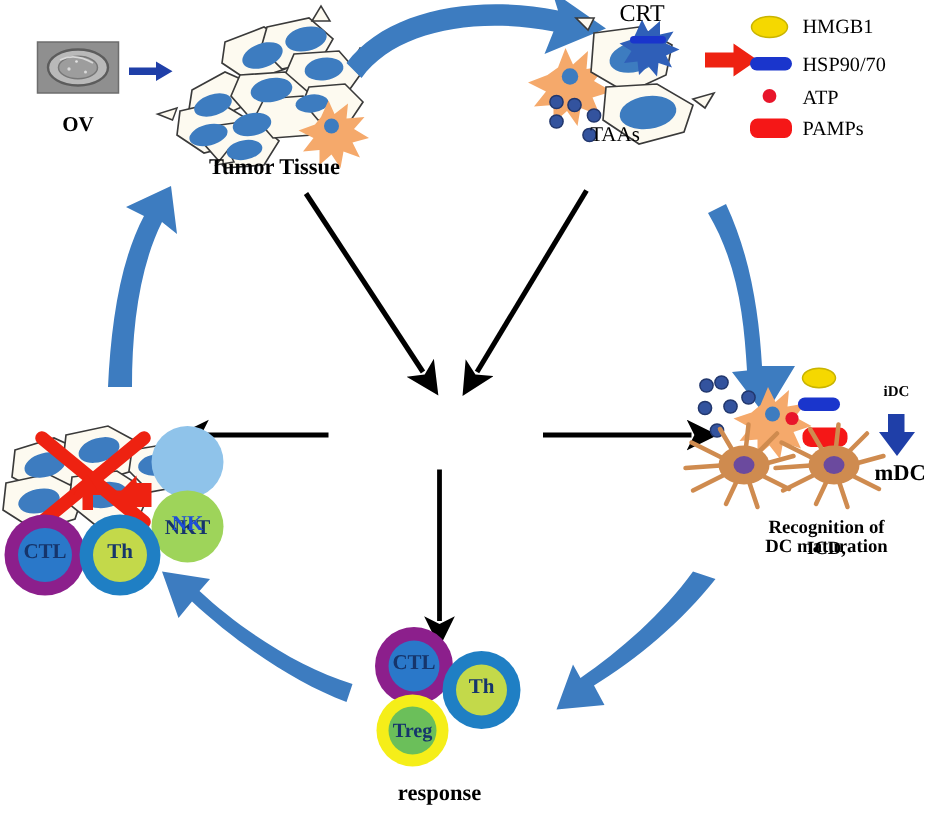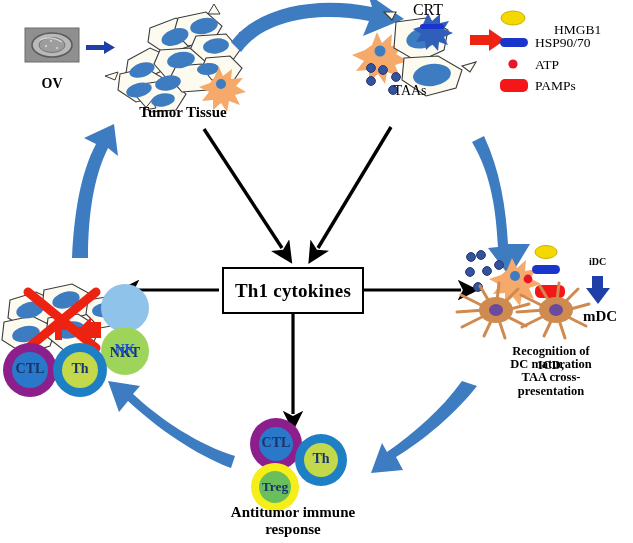--- a/index.html
+++ b/index.html
@@ -270,36 +270,33 @@
 
   <div class="lbl c" style="left:52px;top:76px;font-size:14px;">OV</div>
 
   <div class="lbl c" style="left:183px;top:104px;font-size:15px;">Tumor Tissue</div>
 
   <div class="lbl c" style="left:428px;top:1px;font-size:16px;font-weight:normal;">CRT</div>
 
   <div class="lbl c" style="left:410px;top:83px;font-size:14px;font-weight:normal;">TAAs</div>
 
 
-  <div class="legend-text" style="left:535px;top:22px;margin-left:19px;">HMGB1</div>
+  <div class="legend-text" style="left:535px;top:10px;">HMGB1</div>
   <div class="legend-text" style="left:535px;top:35px;">HSP90/70</div>
   <div class="legend-text" style="left:535px;top:57px;">ATP</div>
   <div class="legend-text" style="left:535px;top:78px;">PAMPs</div>
 
-  <div class="cyto-box" style="left:222px;top:267px;width:138px;height:43px;">Th1 cytokines</div>
 
 
   <div class="lbl" style="left:589px;top:256px;font-size:10px;">iDC</div>
   <div class="lbl" style="left:583px;top:308px;font-size:15px;">mDC</div>
 
   <div class="lbl c" style="left:551px;top:344px;font-size:12.5px;font-family:Liberation Serif, serif;">Recognition of ICD,</div>
   <div class="lbl c" style="left:551px;top:357px;font-size:12.5px;">DC maturation</div>
-  <div class="lbl c" style="left:551px;top:370px;font-size:12.5px;">TAA cross-presentation</div>
-
-  <div class="lbl c" style="left:293px;top:504px;font-size:15px;">Antitumor immune</div>
+
   <div class="lbl c" style="left:293px;top:521px;font-size:15px;">response</div>
 
   <div class="lbl c" style="left:125px;top:299px;font-size:14px;color:#16356b;margin-top:46px;">NKT</div>
   <div class="lbl c" style="left:125px;top:342px;font-size:14px;color:#1d4ed8;">NK</div>
   <div class="lbl c" style="left:30px;top:361px;font-size:14px;color:#16356b;">CTL</div>
   <div class="lbl c" style="left:80px;top:361px;font-size:14px;color:#16356b;">Th</div>
 
   <div class="lbl c" style="left:276px;top:435px;font-size:14px;color:#16356b;">CTL</div>
   <div class="lbl c" style="left:321px;top:451px;font-size:14px;color:#16356b;">Th</div>
   <div class="lbl c" style="left:275px;top:479px;font-size:13.5px;color:#16356b;">Treg</div>

